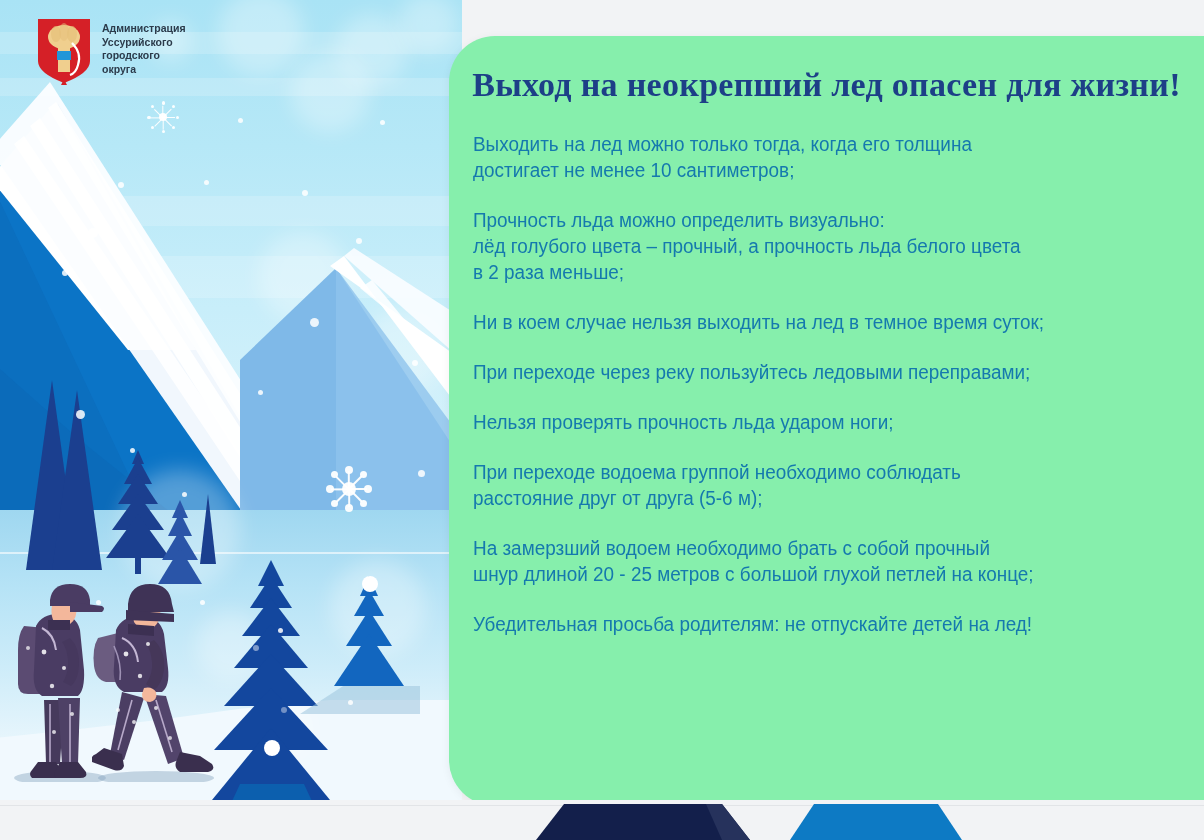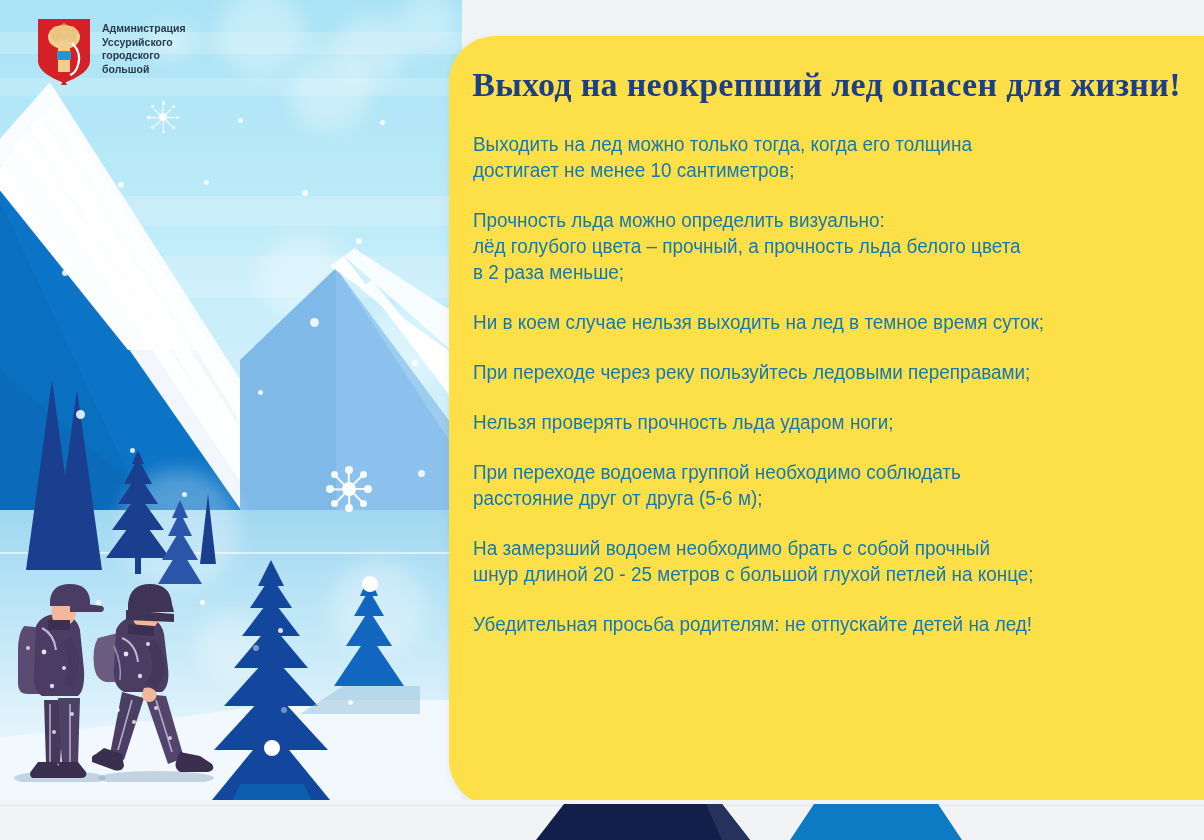--- a/index.html
+++ b/index.html
@@ -30,21 +30,21 @@
   .snowflake .core{position:absolute;border-radius:50%;background:rgba(255,255,255,.95);}
 
   .tree{position:absolute;}
 
   
   .person{position:absolute;}
 
   
   #card{
     position:absolute;left:449px;top:36px;width:755px;height:770px;
-    background:#fde047;border-radius:46px 0 0 46px;
+    background:#86efac;border-radius:46px 0 0 46px;
     box-shadow:0 2px 10px rgba(0,0,0,.06);
   }
   #card-title{
     position:absolute;left:0;top:30px;width:755px;text-align:center;
     font-family:"Liberation Serif", serif;
     font-size:34px;font-weight:700;color:#1d3f87;letter-spacing:.3px;
     white-space:nowrap;
   }
   #rules{
     position:absolute;left:24px;top:95px;width:730px;
@@ -329,21 +329,21 @@
 
       <rect x="21" y="34" width="14" height="9" fill="#2196d8"></rect>
 
       <path d="M22 43 l12 0 l0 12 l-12 0 z" fill="#f0cf8e"></path>
 
       <path d="M36 26 q10 10 6 22 q-2 8 -8 10" stroke="#ffffff" stroke-width="2.2" fill="none"></path>
     </svg>
     <div id="logo-text">Администрация
 Уссурийского
 городского
-большой</div>
+округа</div>
   </div>
 
   <div id="card">
     <div id="card-title">Выход на неокрепший лед опасен для жизни!</div>
     <div id="rules">
       <p class="rule">Выходить на лед можно только тогда, когда его толщина
 достигает не менее 10 сантиметров;</p>
       <p class="rule">Прочность льда можно определить визуально:
 лёд голубого цвета – прочный, а прочность льда белого цвета
 в 2 раза меньше;</p>

